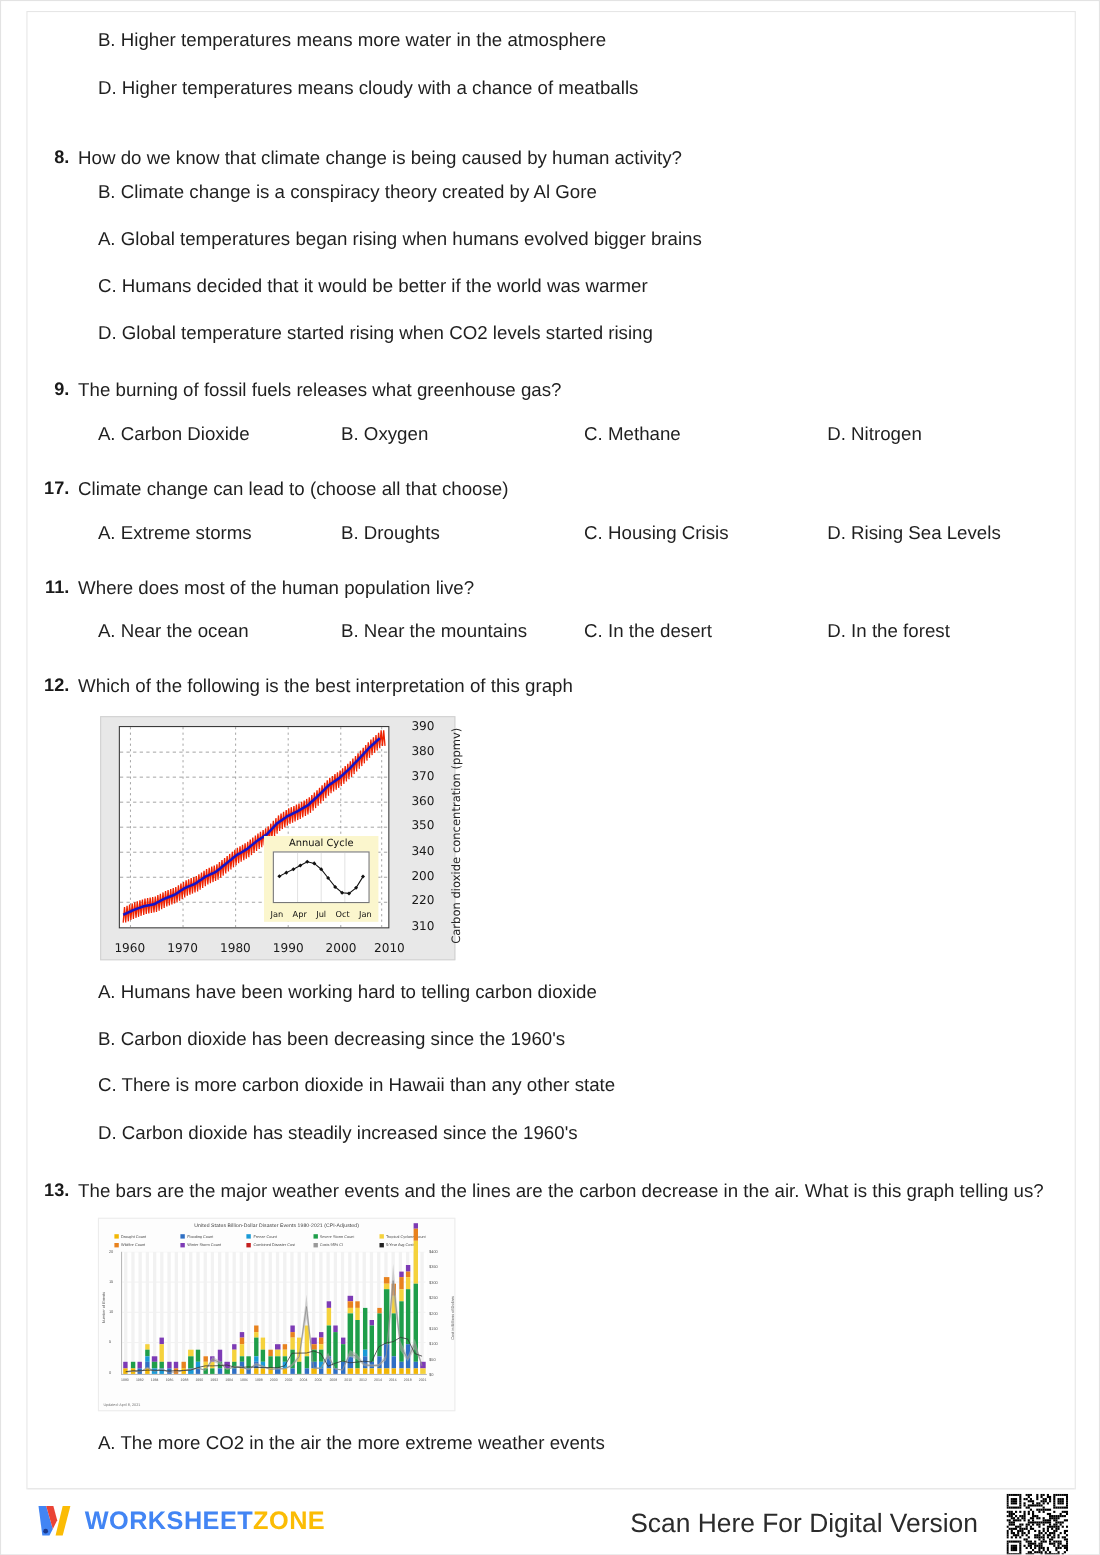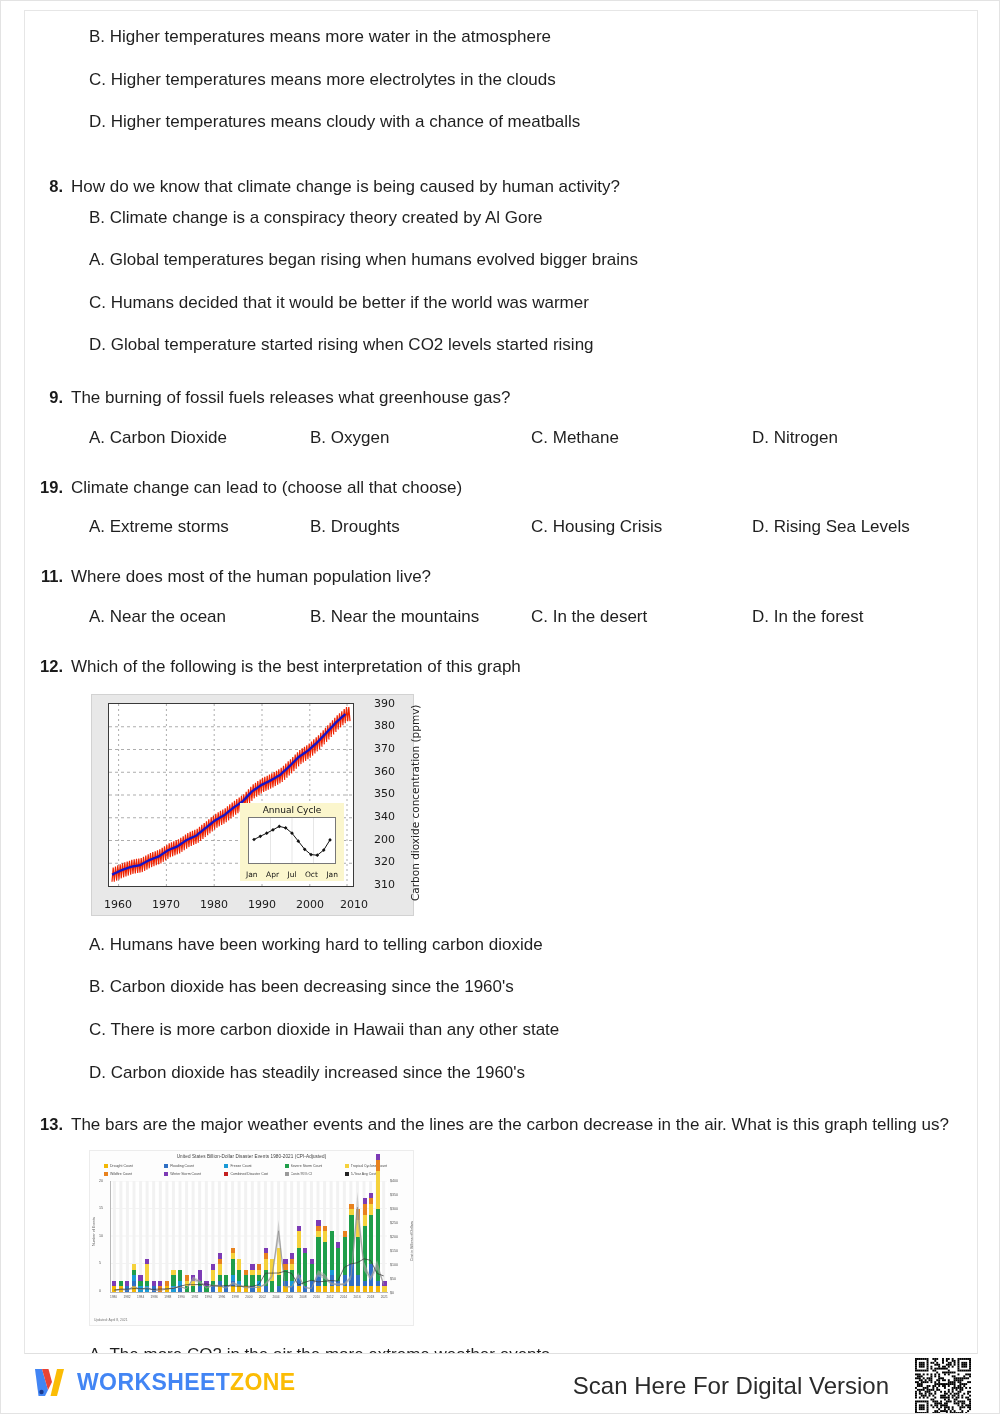--- a/index.html
+++ b/index.html
@@ -316,21 +316,20 @@
   }
 </style>
 </head>
 <body>
 
 <div id="page">
   <div class="sheet">
     <div class="content">
 
       <div class="opt">B. Higher temperatures means more water in the atmosphere</div>
-      <div class="opt">C. Higher temperatures means more electrolytes in the clouds</div>
       <div class="opt">D. Higher temperatures means cloudy with a chance of meatballs</div>
 
       <div class="spacer-lg"></div>
 
       <div class="q">
         <div class="q-num">8.</div>
         <div class="q-text">How do we know that climate change is being caused by human activity?</div>
       </div>
       <div class="opt">B. Climate change is a conspiracy theory created by Al Gore</div>
       <div class="opt first">A. Global temperatures began rising when humans evolved bigger brains</div>
@@ -346,21 +345,21 @@
       <div class="opt-row">
         <div class="cell">A. Carbon Dioxide</div>
         <div class="cell">B. Oxygen</div>
         <div class="cell">C. Methane</div>
         <div class="cell">D. Nitrogen</div>
       </div>
 
       <div class="spacer-sm"></div>
 
       <div class="q">
-        <div class="q-num">19.</div>
+        <div class="q-num">17.</div>
         <div class="q-text">Climate change can lead to (choose all that choose)</div>
       </div>
       <div class="opt-row">
         <div class="cell">A. Extreme storms</div>
         <div class="cell">B. Droughts</div>
         <div class="cell">C. Housing Crisis</div>
         <div class="cell">D. Rising Sea Levels</div>
       </div>
 
       <div class="spacer-sm"></div>
@@ -451,21 +450,21 @@
           </div>
         </div>
 
         <div class="co2-ytick" style="top:2px">390</div>
         <div class="co2-ytick" style="top:24px">380</div>
         <div class="co2-ytick" style="top:47px">370</div>
         <div class="co2-ytick" style="top:70px">360</div>
         <div class="co2-ytick" style="top:92px">350</div>
         <div class="co2-ytick" style="top:115px">340</div>
         <div class="co2-ytick" style="top:138px">200</div>
-        <div class="co2-ytick" style="top:160px">320</div>
+        <div class="co2-ytick" style="top:160px">220</div>
         <div class="co2-ytick" style="top:183px">310</div>
 
         <div class="co2-xtick" style="left:26px">1960</div>
         <div class="co2-xtick" style="left:74px">1970</div>
         <div class="co2-xtick" style="left:122px">1980</div>
         <div class="co2-xtick" style="left:170px">1990</div>
         <div class="co2-xtick" style="left:218px">2000</div>
         <div class="co2-xtick" style="left:262px">2010</div>
 
         <div class="co2-ylab">

